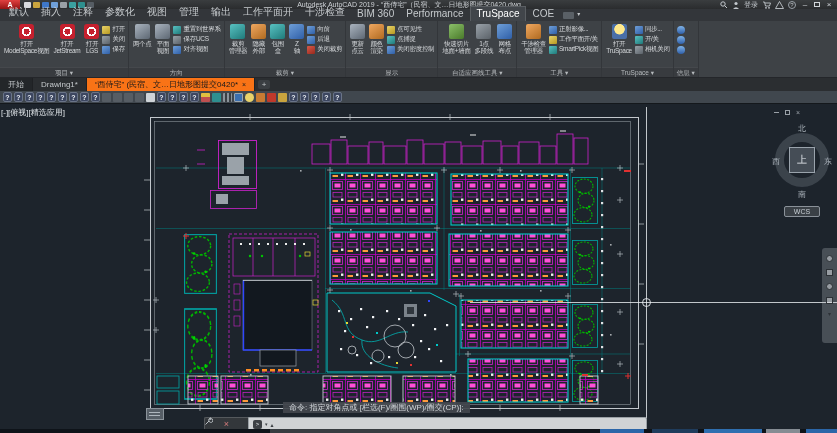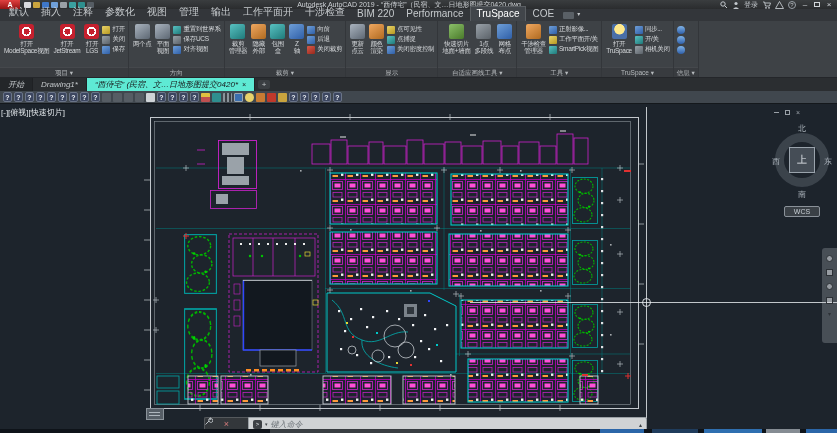--- a/index.html
+++ b/index.html
@@ -53,23 +53,23 @@
   .ic-yellow{background:linear-gradient(145deg,#e8d26a,#b89a20);}
   .ic-gray{background:linear-gradient(145deg,#9aa2a9,#5b6269);}
   .ic-green{background:linear-gradient(145deg,#8cc06a,#4a7a2a);}
   .ic-red{background:linear-gradient(145deg,#d85a4a,#97281c);}
   .ic-bulb{background:radial-gradient(circle at 50% 35%,#ffe98c 0 40%,#4a6fa8 45%);}
   .ic-circle{border-radius:50%;background:linear-gradient(#7fb3e8,#2f5fa8);}
   
   .filetabs{position:absolute;left:0;top:78px;width:837px;height:13px;background:#2b2e31;display:flex;
             align-items:stretch;font-size:8px;}
   .ftab{padding:0 8px;display:flex;align-items:center;color:#c3c7ca;border-right:1px solid #1f2124;
-        white-space:nowrap;font-style:italic;}
+        white-space:nowrap;}
   .ftab.start{background:#232629;}
-  .ftab.active{background:#5eead4;color:#17181a;justify-content:center;}
+  .ftab.active{background:#f97316;color:#17181a;justify-content:center;}
   .fx{margin-left:4px;font-size:7px;}
   .fplus{width:12px;margin:2px 0 2px 3px;display:flex;align-items:center;justify-content:center;
          color:#c3c7ca;background:#3a3e42;border-radius:2px;font-size:8px;}
   
   .qtoolbar{position:absolute;left:0;top:91px;width:837px;height:13px;background:#40474e;display:flex;
             align-items:center;gap:2px;padding-left:3px;border-bottom:1px solid #14181c;}
   .ti{width:9px;height:9px;border-radius:1px;flex:0 0 auto;}
   .ti-unknown{width:9px;height:10px;background:#3c4660;border:1px solid #6a7488;border-radius:2px;
               color:#e8ecf2;font-size:7px;font-weight:bold;display:flex;align-items:center;justify-content:center;}
   .ti-misc{background:#565d64;}
@@ -178,21 +178,21 @@
   <div class="tabsrow" id="ribbonTabs">
       <span class="rtab">默认</span>
       <span class="rtab">插入</span>
       <span class="rtab">注释</span>
       <span class="rtab">参数化</span>
       <span class="rtab">视图</span>
       <span class="rtab">管理</span>
       <span class="rtab">输出</span>
       <span class="rtab">工作平面开</span>
       <span class="rtab">干涉检查</span>
-      <span class="rtab">BIM 220</span>
+      <span class="rtab">BIM 360</span>
       <span class="rtab">Performance</span>
       <span class="rtab active">TruSpace</span>
       <span class="rtab">COE</span>
       <span class="recicon"></span>
     </div>
 
   <div class="ribbon" id="ribbon">
       <div class="panel">
         <div class="pbody">
           <div class="bigbtn">
@@ -661,21 +661,21 @@
       <rect x="624" y="66" width="7" height="2" fill="#e03131"></rect>
       <rect x="582" y="270" width="6" height="2" fill="#e03131"></rect>
 
       <g>
         <path d="M470,198.5 H837" stroke="#e9edf0" stroke-width="0.9" opacity="0.9"></path>
         <path d="M646.5,3 V314" stroke="#e9edf0" stroke-width="0.9" opacity="0.9"></path>
         <circle cx="646.5" cy="198.5" r="4" fill="none" stroke="#e9edf0" stroke-width="0.9"></circle>
       </g>
     </svg>
 
-    <div class="vplabel">[-][俯视][快速切片]</div>
+    <div class="vplabel">[-][俯视][精选应用]</div>
 
     <div class="winctl2">
       <span class="wc2-bar"></span>
       <span class="wc2-box"></span>
       <span class="wc2">×</span>
     </div>
 
     <div class="viewcube">
       <div class="vc-ring"></div>
       <div class="vc-face">上</div>
@@ -687,34 +687,34 @@
     </div>
 
     <div class="navbar">
       <div class="nv dot"></div>
       <div class="nv"></div>
       <div class="nv dot"></div>
       <div class="nv"></div>
       <div class="nv car">▾</div>
     </div>
 
+    <div class="cmdhistory">命令: 指定对角点或 [栏选(F)/圈围(WP)/圈交(CP)]:</div>
 
     <div class="ucsicon"></div>
 
     <div class="cmdbar">
       <div class="cmdleft">
         <span class="cmdx">×</span>
         <svg width="9" height="9">
             <path d="M1.5,7.5 L5,4 M5,4 a2,2 0 1 0 2.5,-2.5 l-1,1.5 -1,-1 1.5,-1 a2,2 0 0 0 -2,3" stroke="#b9bfc4" stroke-width="1" fill="none"></path>
           </svg>
       </div>
       <div class="cmdfield">
         <span class="pricon">&gt;</span>
         <span class="prcaret">▾</span>
-        <span class="ghost">键入命令</span>
         <span class="fieldend">▴</span>
       </div>
     </div>
 
     <div class="statusstrip">
       <div class="sseg" style="left:270px;width:180px;background:#383d41"></div>
       <div class="sseg" style="left:600px;width:44px;background:#2b66a8"></div>
       <div class="sseg" style="left:652px;width:46px;background:#1f3c5c"></div>
       <div class="sseg" style="left:704px;width:58px;background:#2f6fb0"></div>
       <div class="sseg" style="left:766px;width:34px;background:#858c93"></div>

